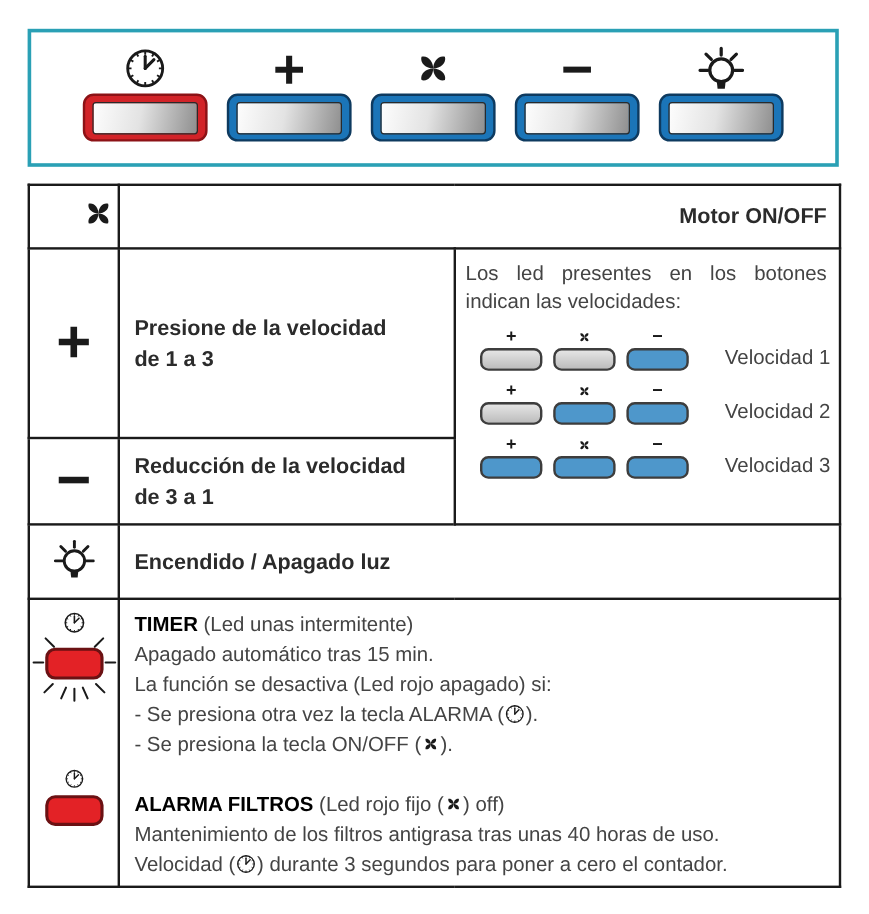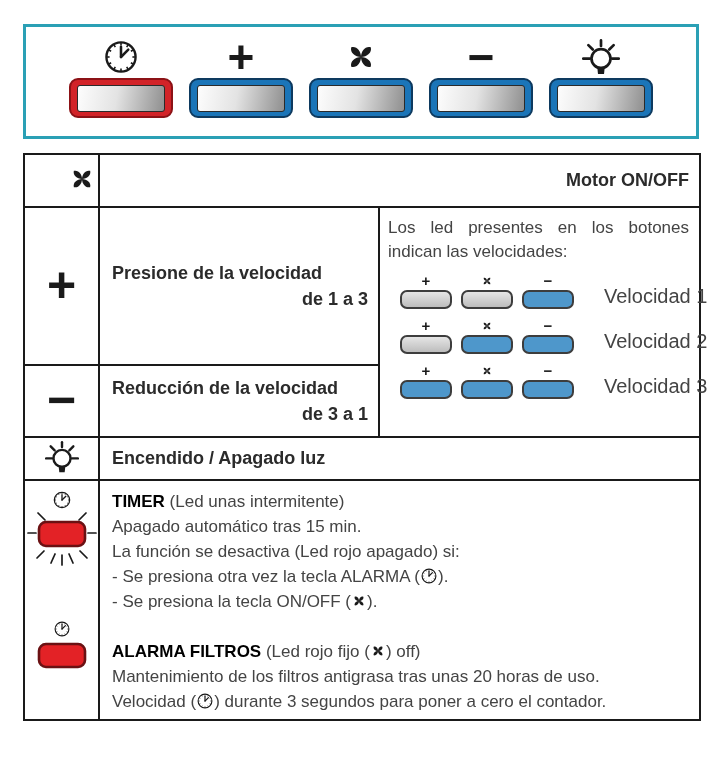--- a/index.html
+++ b/index.html
@@ -30,38 +30,38 @@
   .icon-38{width:38px;height:38px;}
   .icon-36{width:36px;height:36px;}
 
   
   table.spec{border-collapse:collapse;width:676px;table-layout:fixed;margin-top:14px;}
   table.spec td{border:2px solid #1a1a1a;box-sizing:border-box;}
   td.icon-col{width:75px;text-align:center;vertical-align:middle;}
   td.label-col{vertical-align:middle;padding:6px 10px 6px 12px;}
   .bold-label{font-weight:bold;font-size:18px;color:#2b2b2b;}
   .justify2{text-align:justify;line-height:26px;}
-  .justify2 .lastline{text-align:right;display:block;}
+  .justify2 .lastline{text-align:left;display:block;}
   td.r1{height:53px;text-align:right;}
   td.r2{height:158px;}
   td.r3{height:72px;}
-  td.r4{height:43px;}
+  td.r4{height:62px;}
   td.r5{height:240px;}
   td.led-info-col{width:321px;vertical-align:top;padding:8px 10px 16px 8px;}
 
   .led-intro{font-size:17px;color:#444;text-align:justify;line-height:24px;margin-bottom:6px;}
   .vel-row{display:flex;align-items:flex-end;margin:10px 0 0 12px;}
   .vel-btns{display:flex;gap:9px;}
   .mini-group{display:flex;flex-direction:column;align-items:center;width:52px;}
   .mini-sym{font-size:15px;font-weight:bold;color:#1a1a1a;line-height:14px;height:14px;display:flex;align-items:center;justify-content:center;}
   .mini-fan{width:12px;height:12px;}
   .mini-btn{width:52px;height:19px;border:2px solid #3d3d3d;border-radius:7px;box-sizing:border-box;margin-top:2px;}
   .mini-btn[data-state="off"]{background:linear-gradient(#e5e5e5,#bdbdbd);}
   .mini-btn[data-state="on"]{background:#4E97CB;}
-  .vel-label{font-size:20px;color:#444;margin-left:30px;padding-bottom:1px;white-space:nowrap;}
+  .vel-label{font-size:17px;color:#444;margin-left:30px;padding-bottom:1px;white-space:nowrap;}
 
   
   td.led-col5{vertical-align:top;text-align:center;}
   .timer-text{padding:8px 10px 0 12px;font-size:17px;line-height:25px;color:#444;vertical-align:top;}
   .timer-text b{color:#000000;}
   .line{white-space:nowrap;}
   .line.spacer{height:25px;}
   .inline-icon{width:18px;height:18px;vertical-align:-3px;}
   .inline-fan{width:16px;height:16px;vertical-align:-2px;}
   .blink-led{margin-top:6px;}
@@ -314,21 +314,21 @@
         <div class="line"><span>- Se presiona otra vez la tecla ALARMA (</span><svg class="inline-icon">
                 <use href="#icon-clock"></use>
               </svg><span>).</span></div>
         <div class="line"><span>- Se presiona la tecla ON/OFF (</span><svg class="inline-fan">
                 <use href="#icon-fan"></use>
               </svg><span>).</span></div>
         <div class="line spacer"></div>
         <div class="line"><b>ALARMA FILTROS</b><span> (Led rojo fijo (</span><svg class="inline-fan">
                 <use href="#icon-fan"></use>
               </svg><span>) off)</span></div>
-        <div class="line">Mantenimiento de los filtros antigrasa tras unas 20 horas de uso.</div>
+        <div class="line">Mantenimiento de los filtros antigrasa tras unas 40 horas de uso.</div>
         <div class="line"><span>Velocidad (</span><svg class="inline-icon">
                 <use href="#icon-clock"></use>
               </svg><span>) durante 3 segundos para poner a cero el contador.</span></div>
       </td>
     </tr>
   </tbody>
     </table>
 </div>
 
 </body></html>

